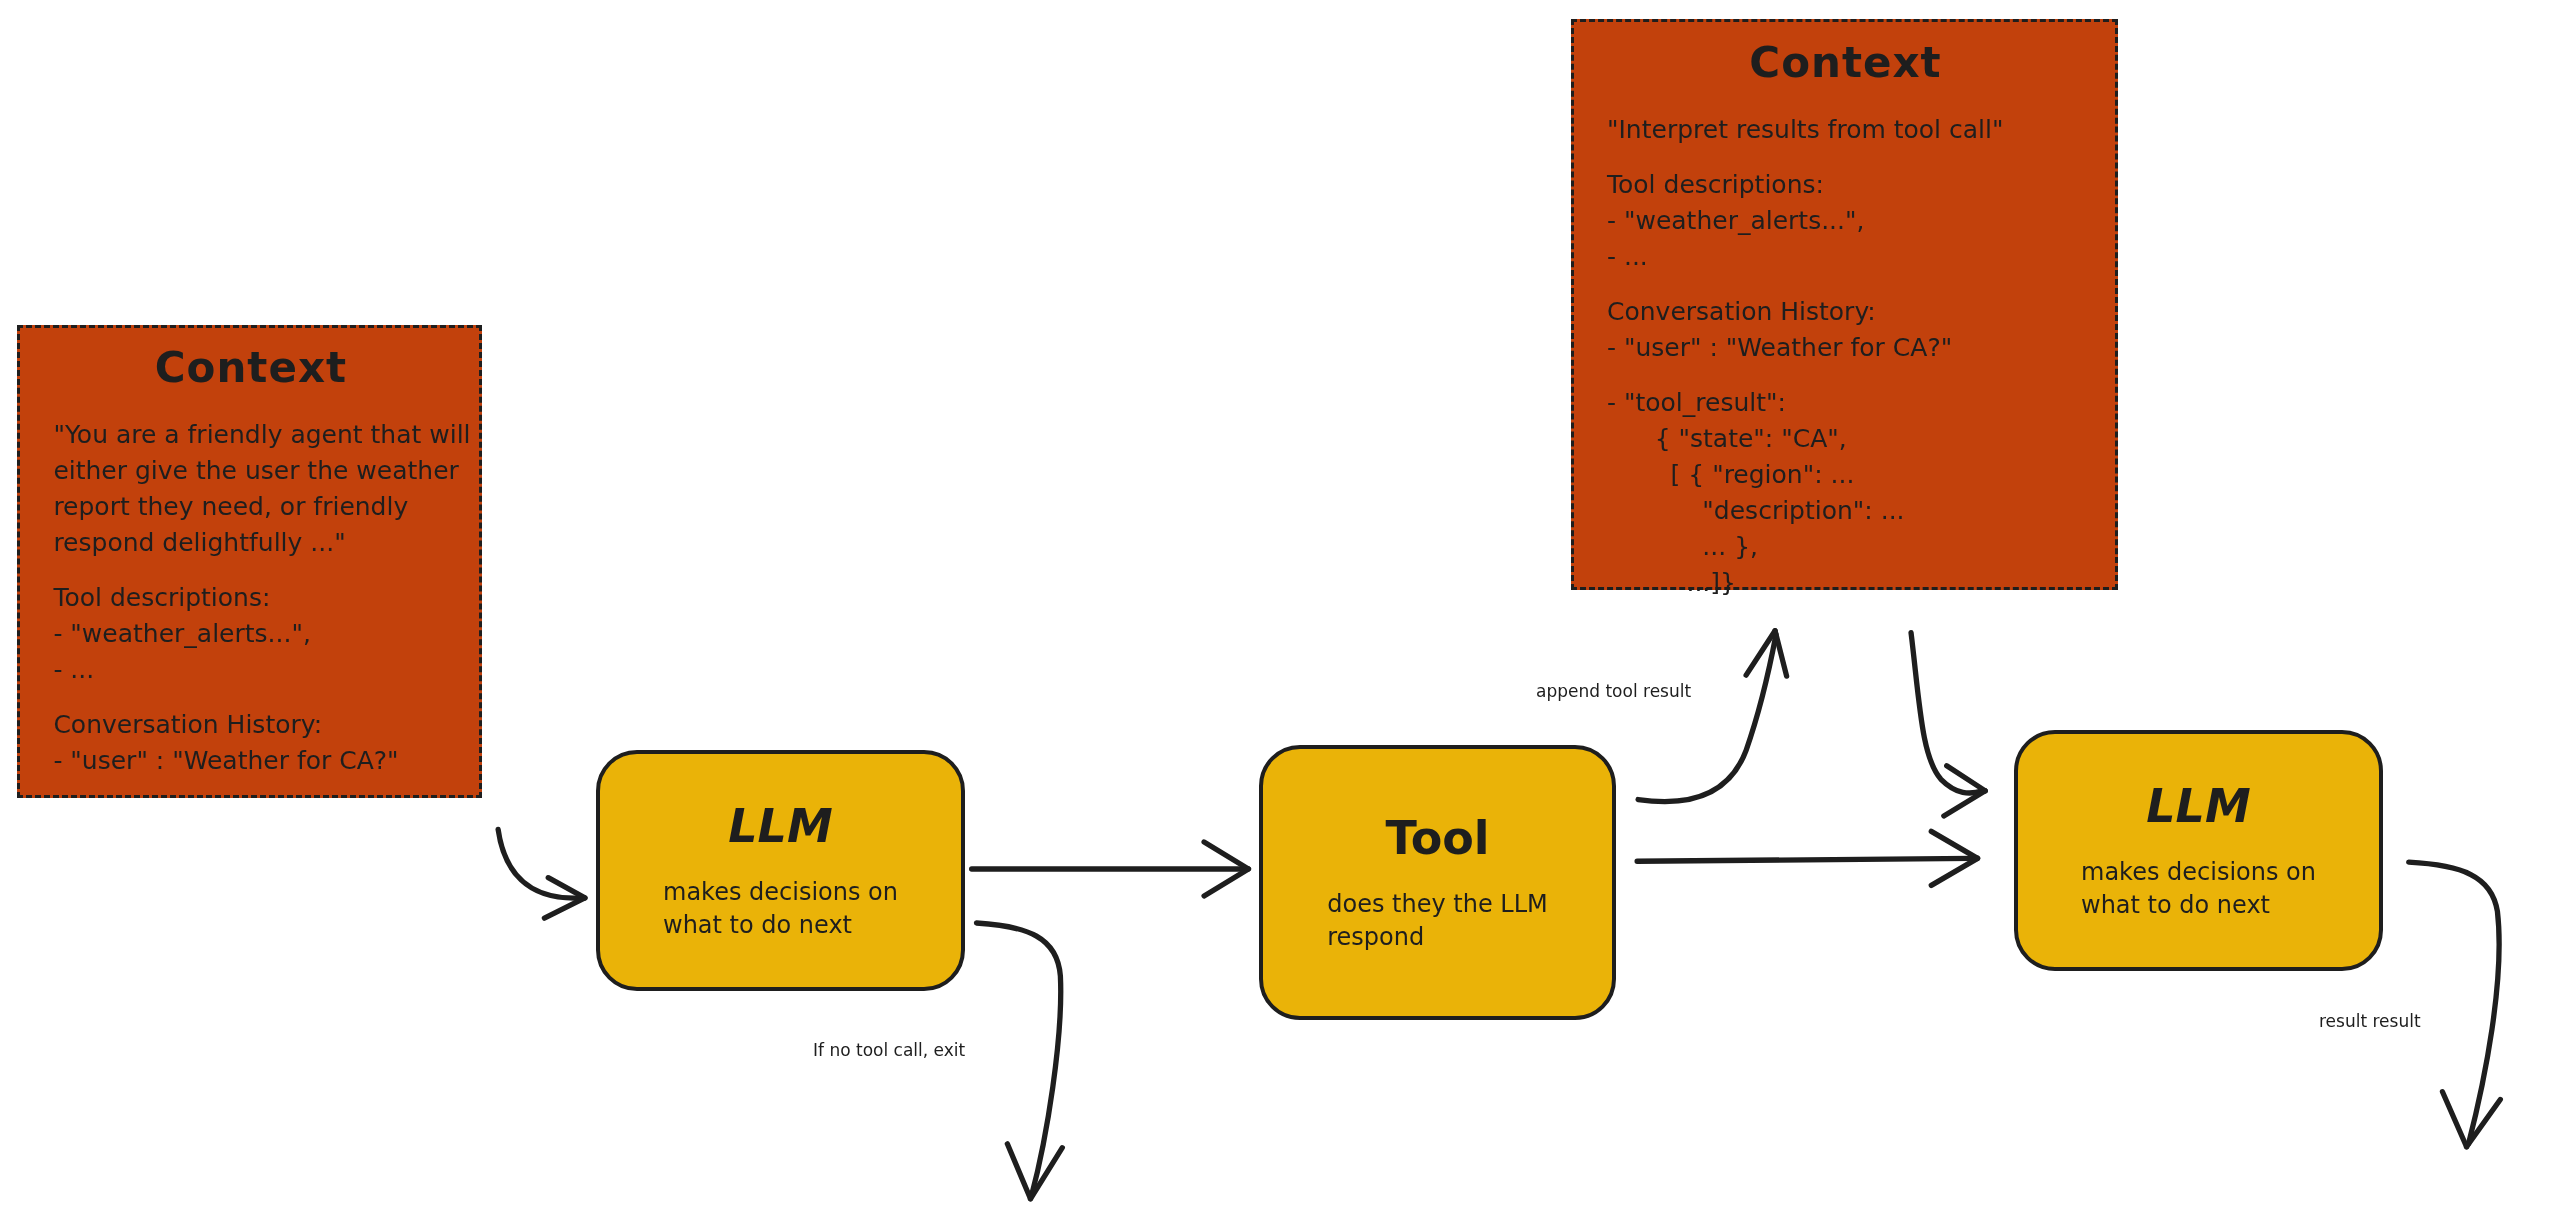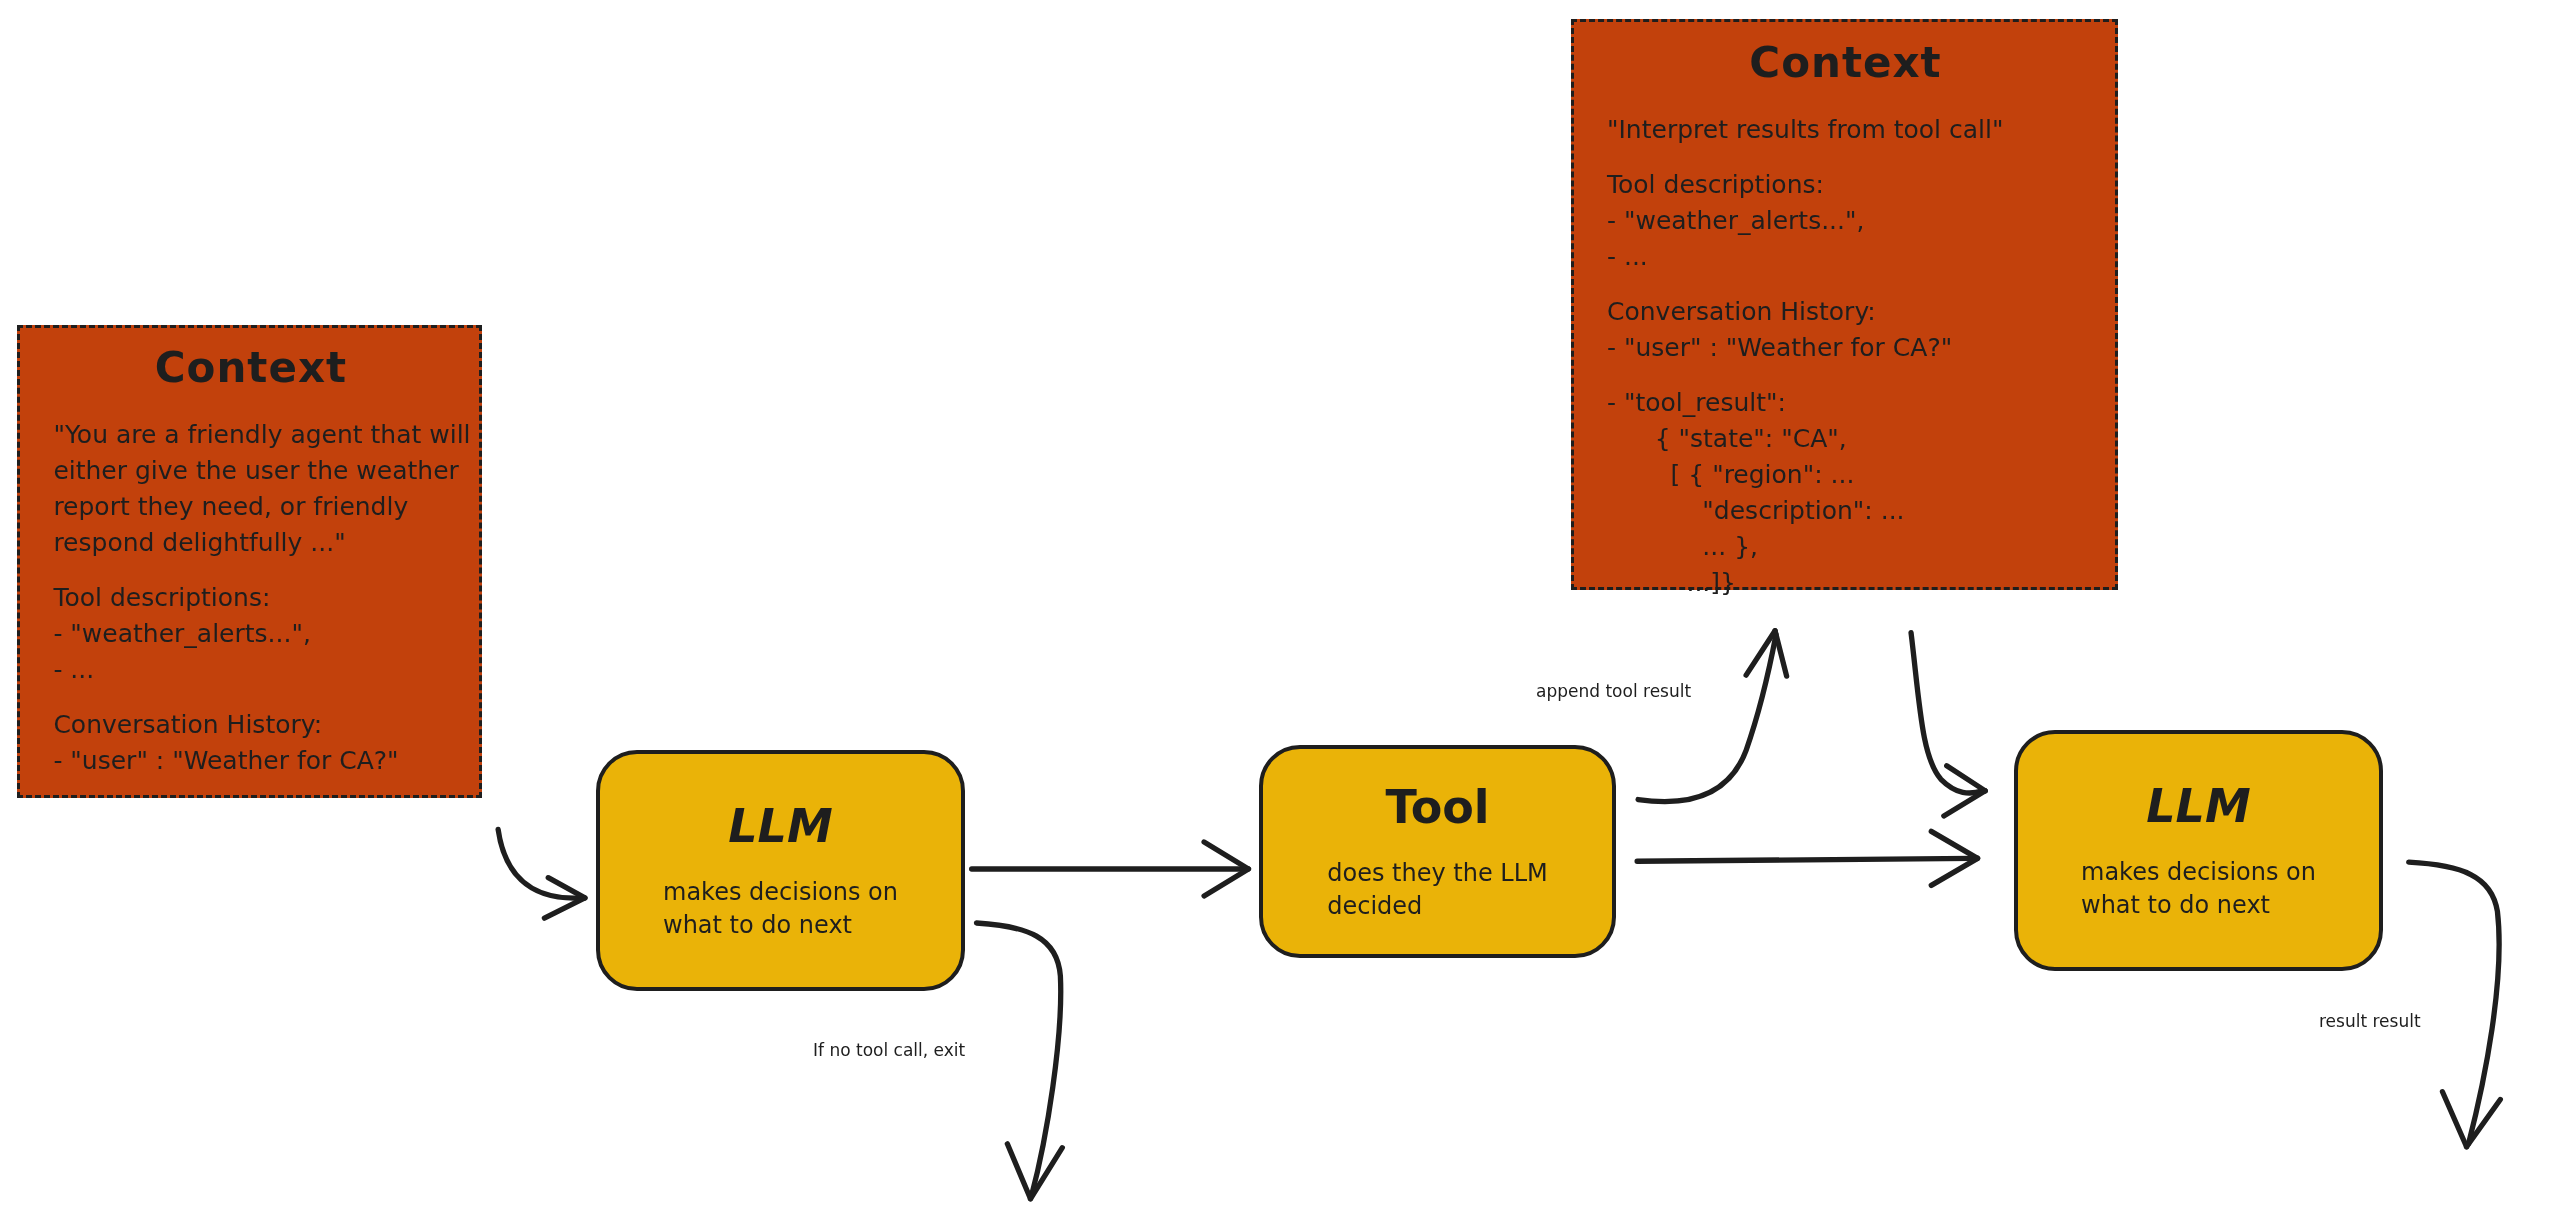--- a/index.html
+++ b/index.html
@@ -109,25 +109,25 @@
   </div>
 
   <div class="node" style="left:596px; top:750px; width:369px; height:241px;">
     <div class="node-title italic">LLM</div>
     <div class="node-sub">
       <div>makes decisions on</div>
       <div>what to do next</div>
     </div>
   </div>
 
-  <div class="node" style="left:1259px; top:745px; width:357px; height:213px;">
+  <div class="node" style="left:1259px; top:745px; width:357px; height:275px;">
     <div class="node-title">Tool</div>
     <div class="node-sub">
       <div>does they the LLM</div>
-      <div>decided</div>
+      <div>respond</div>
     </div>
   </div>
 
   <div class="node" style="left:2014px; top:730px; width:369px; height:241px;">
     <div class="node-title italic">LLM</div>
     <div class="node-sub">
       <div>makes decisions on</div>
       <div>what to do next</div>
     </div>
   </div>

